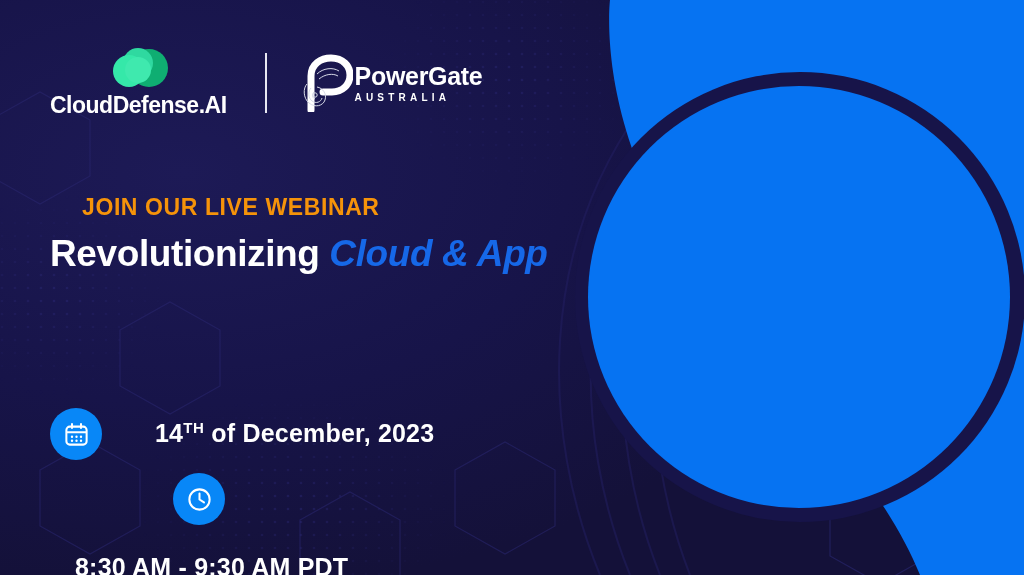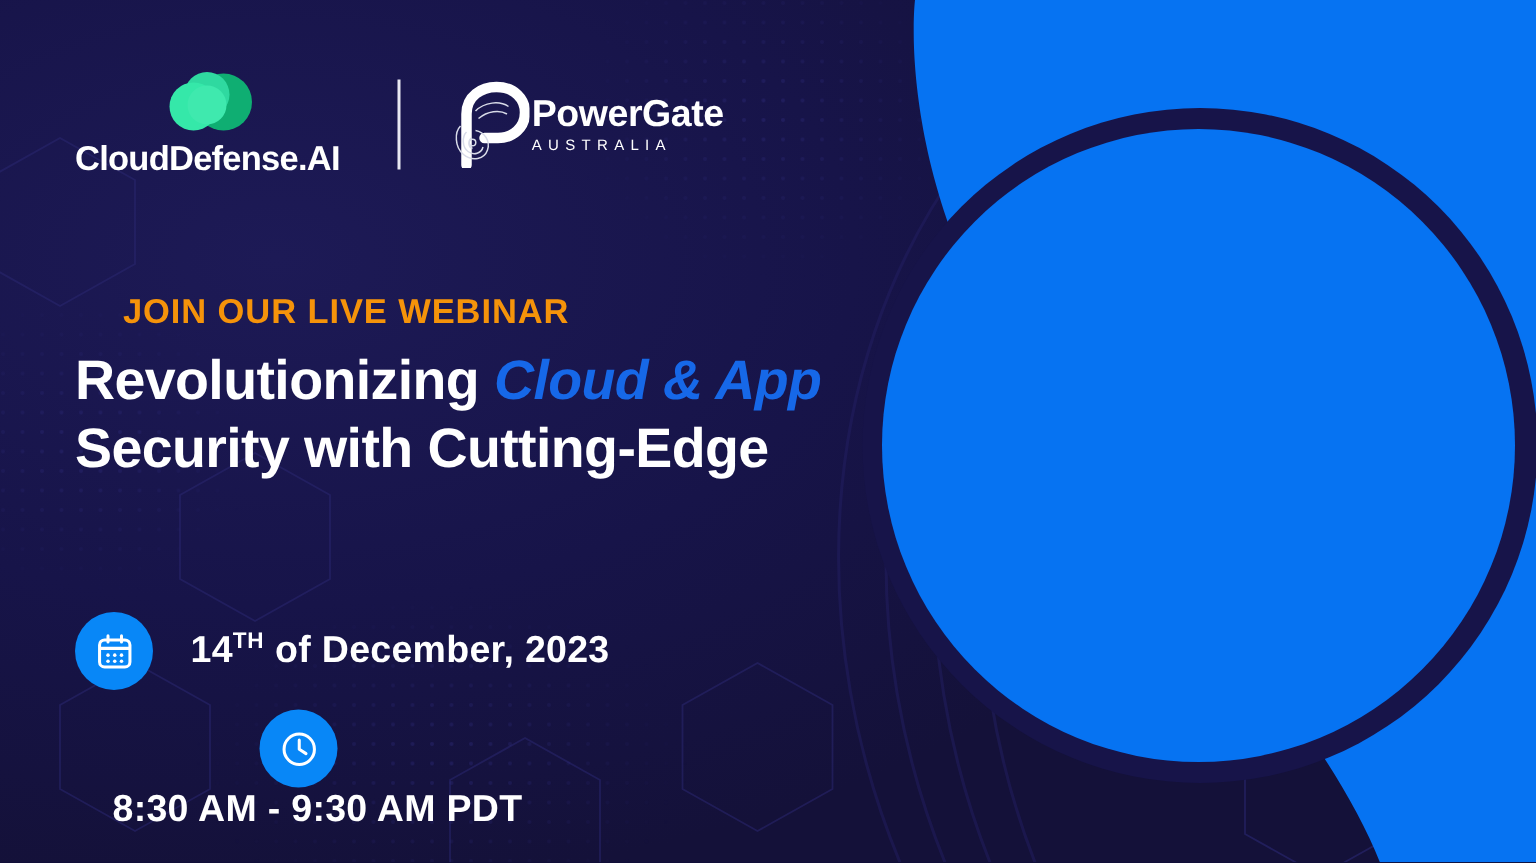--- a/index.html
+++ b/index.html
@@ -131,21 +131,21 @@
   .pg-name {
     color: #ffffff;
     font-size: 25px;
     font-weight: bold;
     letter-spacing: -0.3px;
     line-height: 1;
   }
   .pg-sub {
     color: #ffffff;
     font-size: 10px;
-    font-weight: normal;
+    font-weight: bold;
     letter-spacing: 4.2px;
     margin-top: 3px;
   }
 
   .kicker {
     position: absolute;
     left: 52px;
     top: 194px;
     color: #F5930A;
     font-size: 23px;
@@ -165,20 +165,21 @@
     color: #ffffff;
     letter-spacing: -0.4px;
   }
   .hl-accent { color: #1668E8; font-style: italic; }
 
   .info-row {
     position: absolute;
     left: 50px;
     display: flex;
     align-items: center;
+    gap: 28px;
   }
   .info-row.date { top: 408px; }
   .info-row.time { top: 473px; flex-direction: column; }
 
   .info-icon {
     width: 52px; height: 52px;
     border-radius: 50%;
     background: #0887F7;
     display: flex;
     align-items: center;
@@ -437,21 +438,21 @@
           <div class="pg-name">PowerGate</div>
           <div class="pg-sub">AUSTRALIA</div>
         </div>
       </div>
     </div>
 
     <div class="kicker">JOIN OUR LIVE WEBINAR</div>
 
     <div class="headline">
       <span>Revolutionizing </span><span class="hl-accent">Cloud &amp; App</span><br>
-      <span>Security with Cutting-Edge</span><br>
+      <br>
     </div>
 
     <div class="info-row date">
       <div class="info-icon">
         <svg width="27" height="27" viewBox="0 0 24 24">
           <rect x="3" y="5" width="18" height="16" rx="3" fill="none" stroke="#ffffff" stroke-width="1.8"></rect>
           <path d="M3 10 H21" stroke="#ffffff" stroke-width="1.8"></path>
           <path d="M8 2.6 V6.2 M16 2.6 V6.2" stroke="#ffffff" stroke-width="1.8" stroke-linecap="round"></path>
           <g fill="#ffffff">
             <circle cx="8" cy="14" r="1.05"></circle>

